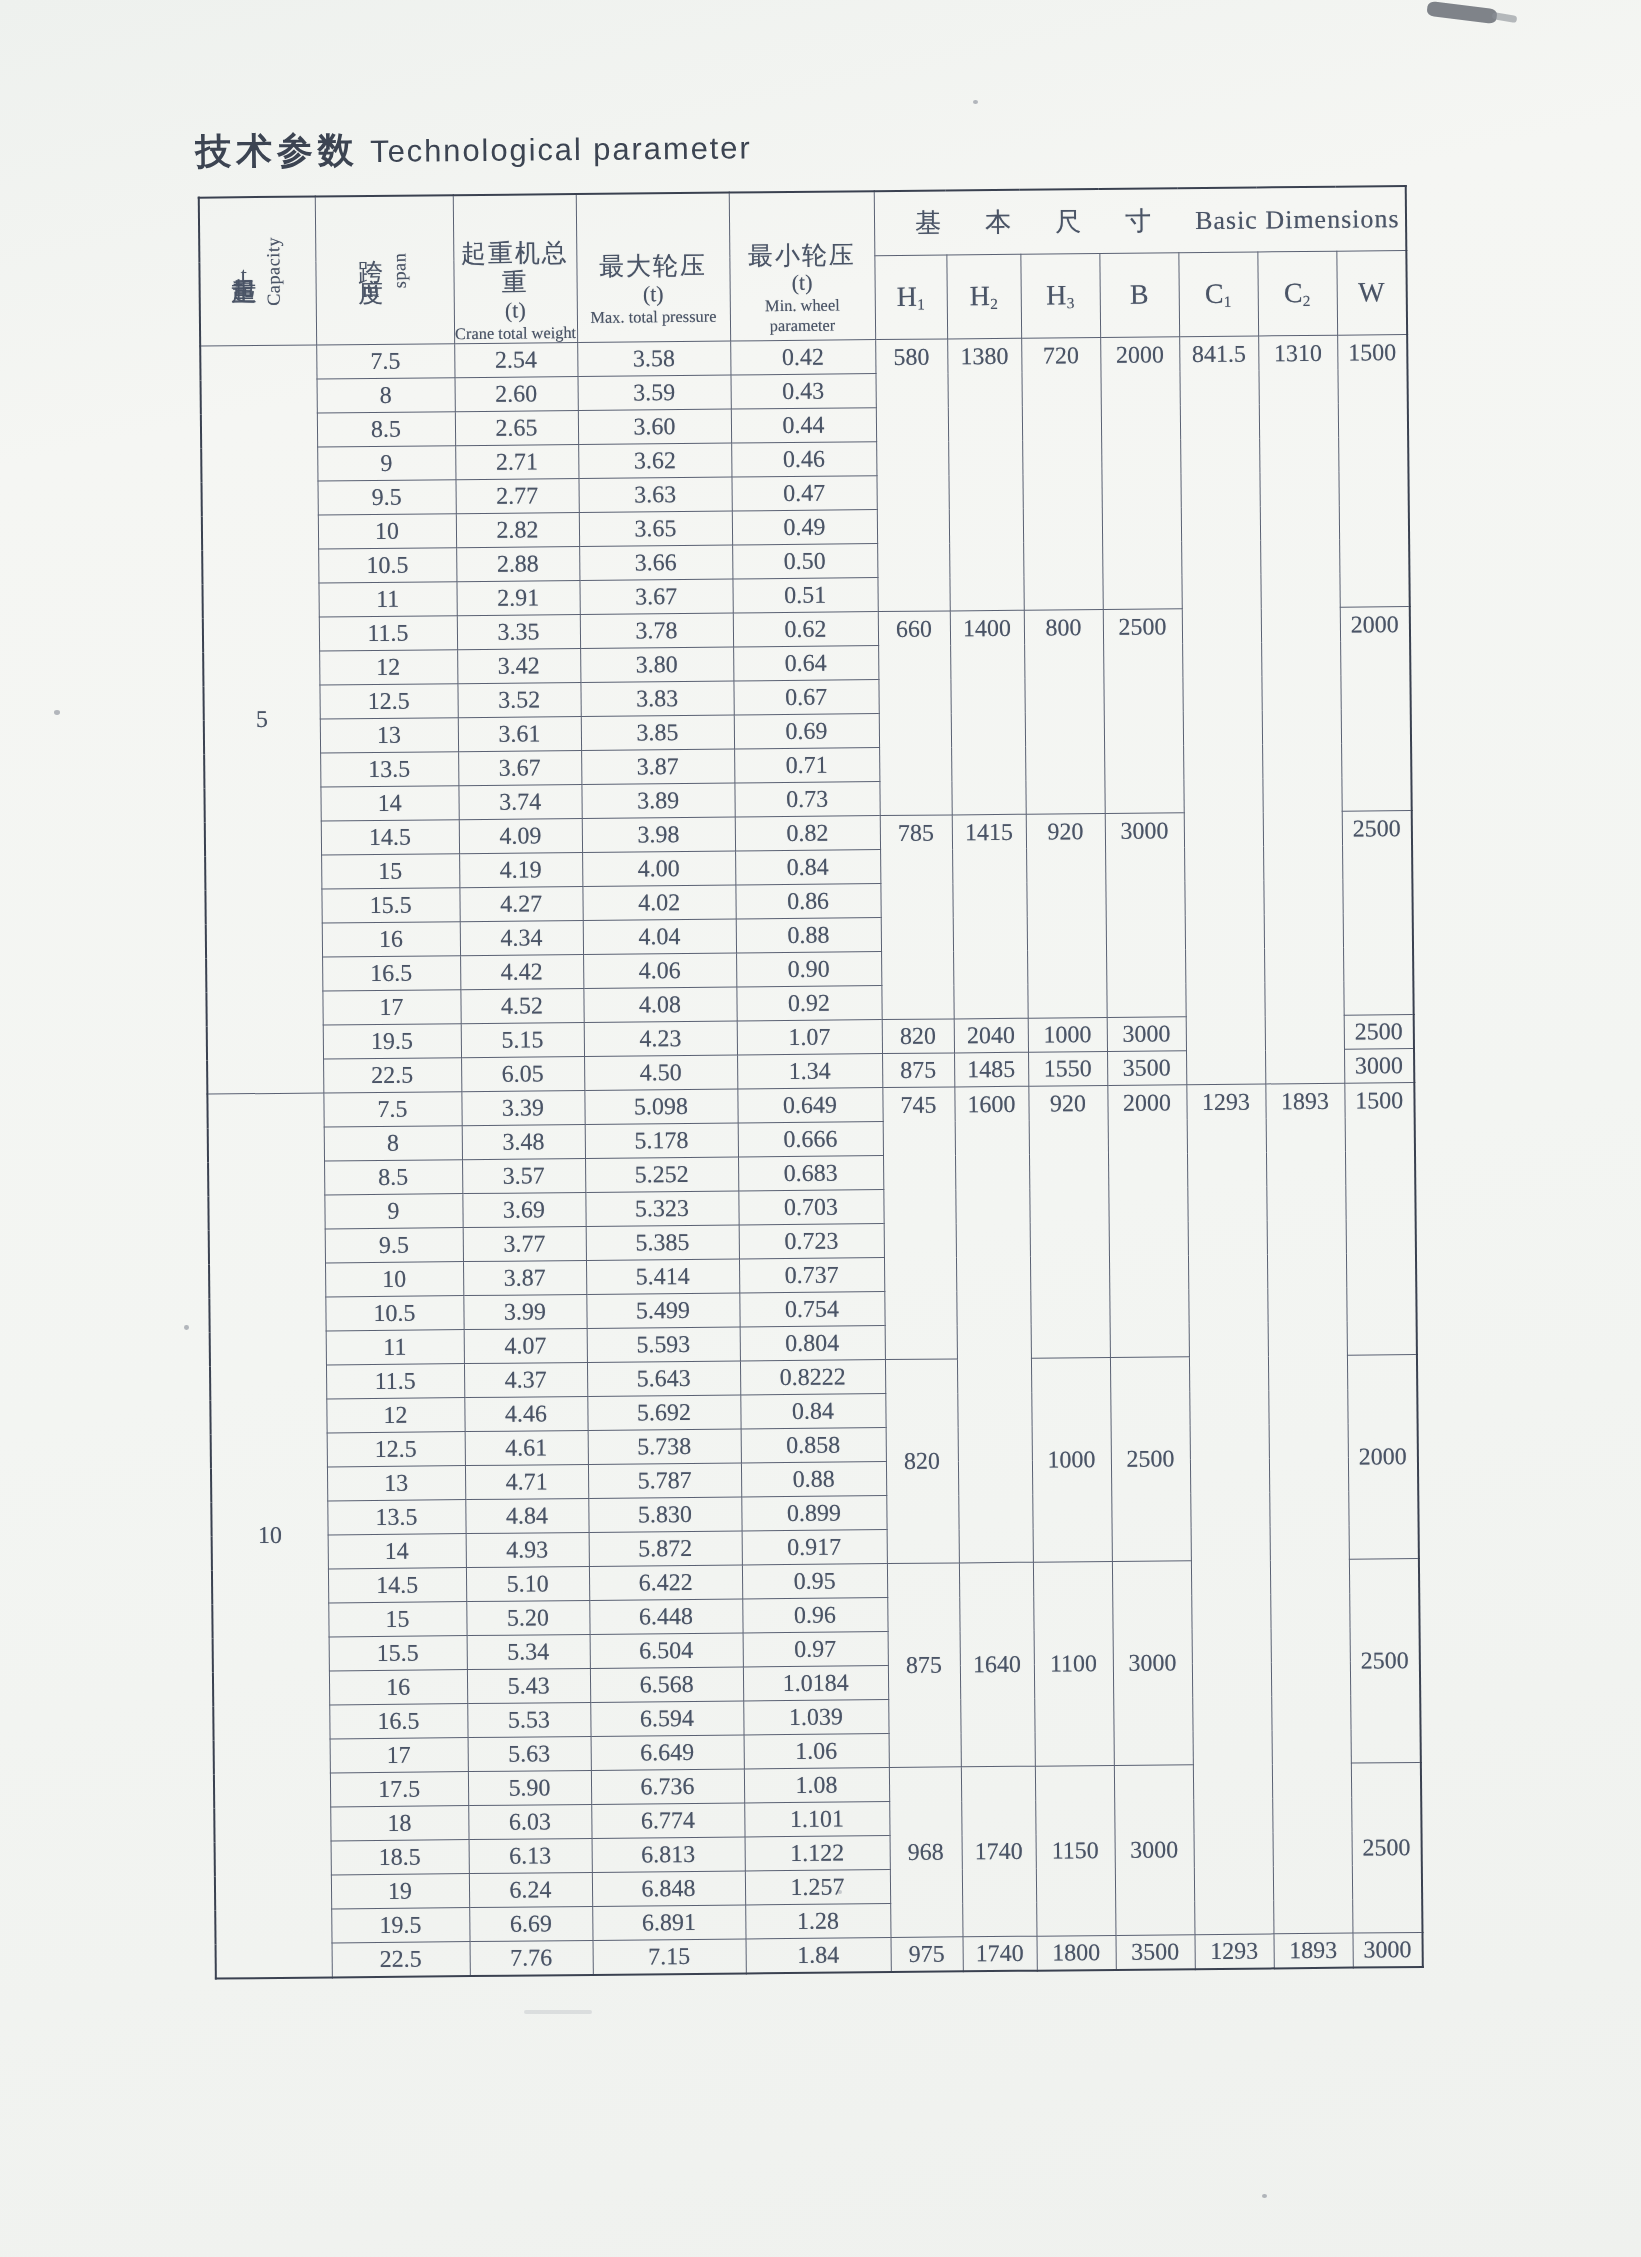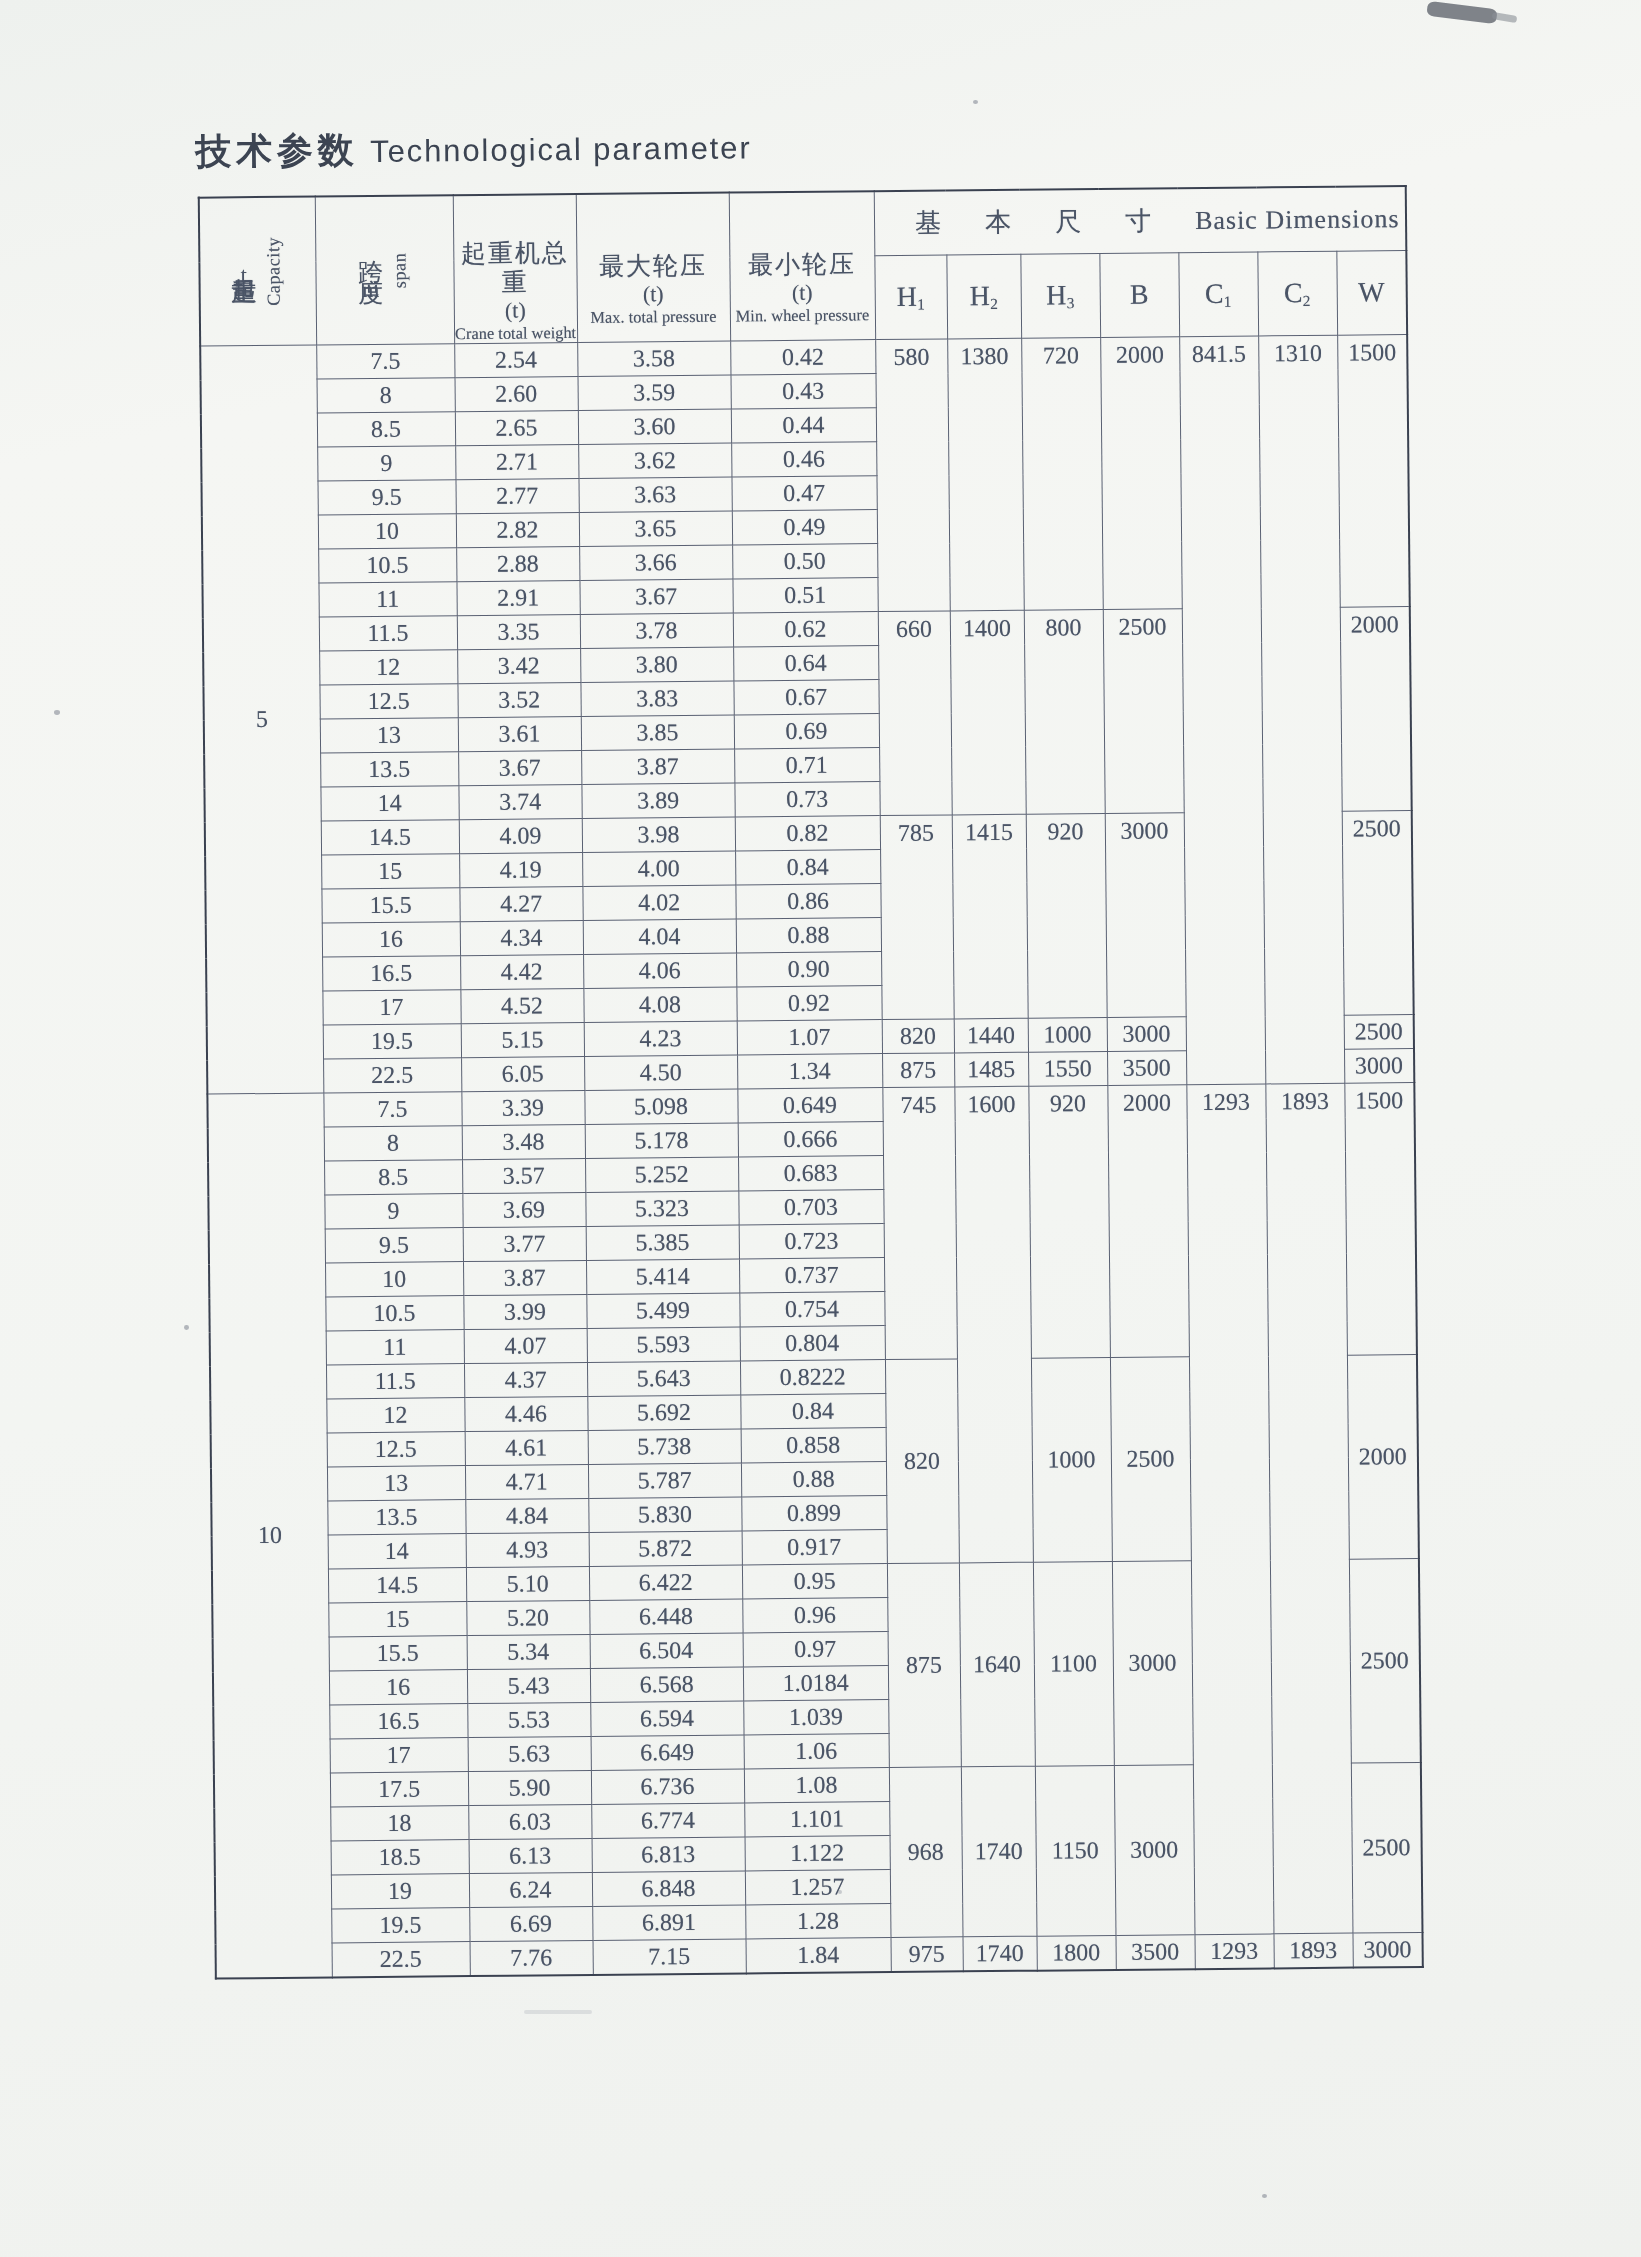--- a/index.html
+++ b/index.html
@@ -107,21 +107,21 @@
           <div class="h3line">
             <span class="cnline">最大轮压</span>
             <span class="unitline">(t)</span>
             <span class="enline">Max. total pressure</span>
           </div>
         </th>
         <th rowspan="2">
           <div class="h3line">
             <span class="cnline">最小轮压</span>
             <span class="unitline">(t)</span>
-            <span class="enline">Min. wheel pressure</span>
+            <span class="enline">Min. wheel parameter</span>
           </div>
         </th>
         <th colspan="7">
           <span class="bd-zh">基本尺寸</span><span class="bd-en">Basic Dimensions</span>
         </th>
       </tr>
       <tr class="hr2">
         <th><span class="dim-letter">H</span><sub class="dim-sub">1</sub></th>
         <th><span class="dim-letter">H</span><sub class="dim-sub">2</sub></th>
         <th><span class="dim-letter">H</span><sub class="dim-sub">3</sub></th>
@@ -269,21 +269,21 @@
           <td class="data">4.52</td>
           <td class="data">4.08</td>
           <td class="data">0.92</td>
         </tr>
         <tr>
           <td class="data">19.5</td>
           <td class="data">5.15</td>
           <td class="data">4.23</td>
           <td class="data">1.07</td>
           <td class="data" rowspan="1">820</td>
-          <td class="data" rowspan="1">1440</td>
+          <td class="data" rowspan="1">2040</td>
           <td class="data" rowspan="1">1000</td>
           <td class="data" rowspan="1">3000</td>
           <td class="data" rowspan="1">2500</td>
         </tr>
         <tr>
           <td class="data">22.5</td>
           <td class="data">6.05</td>
           <td class="data">4.50</td>
           <td class="data">1.34</td>
           <td class="data" rowspan="1">875</td>

